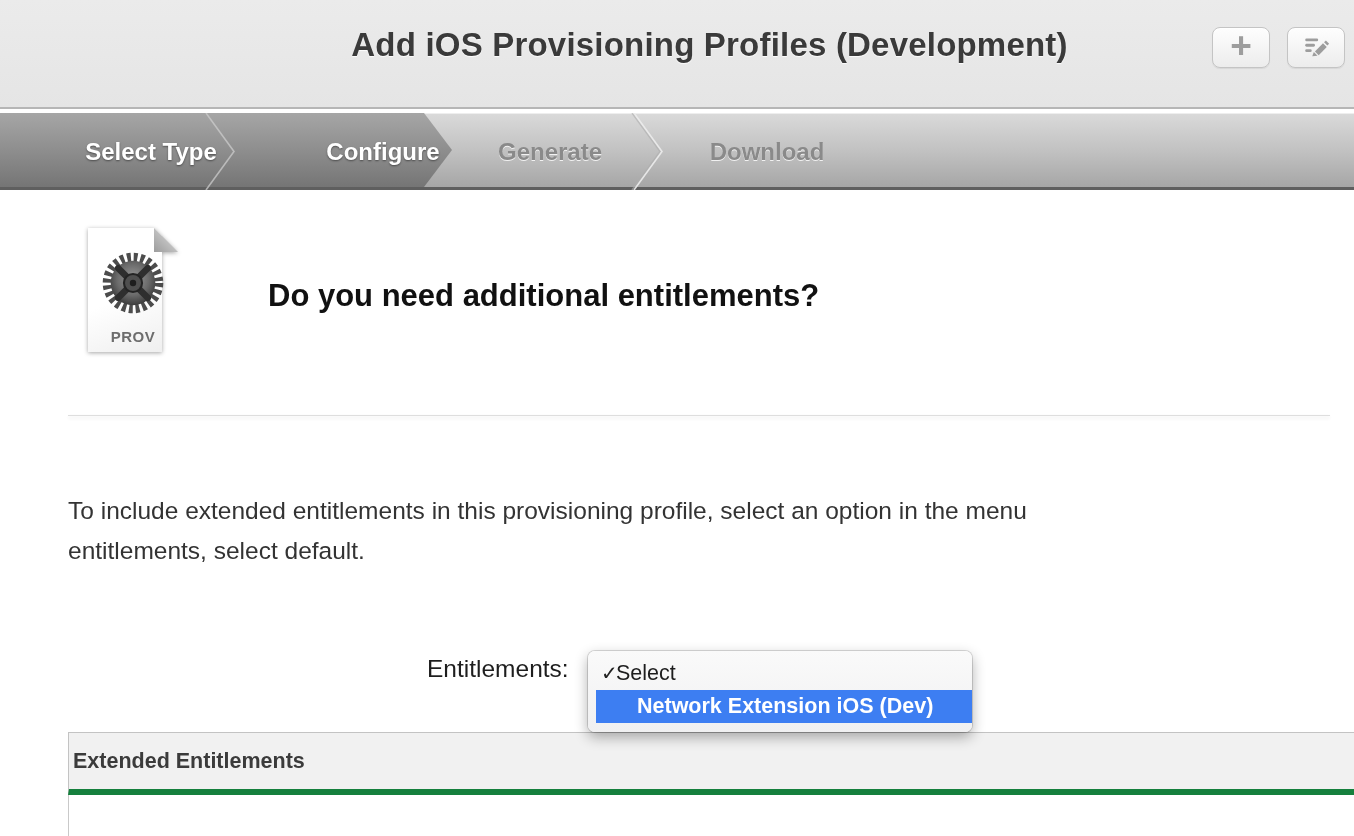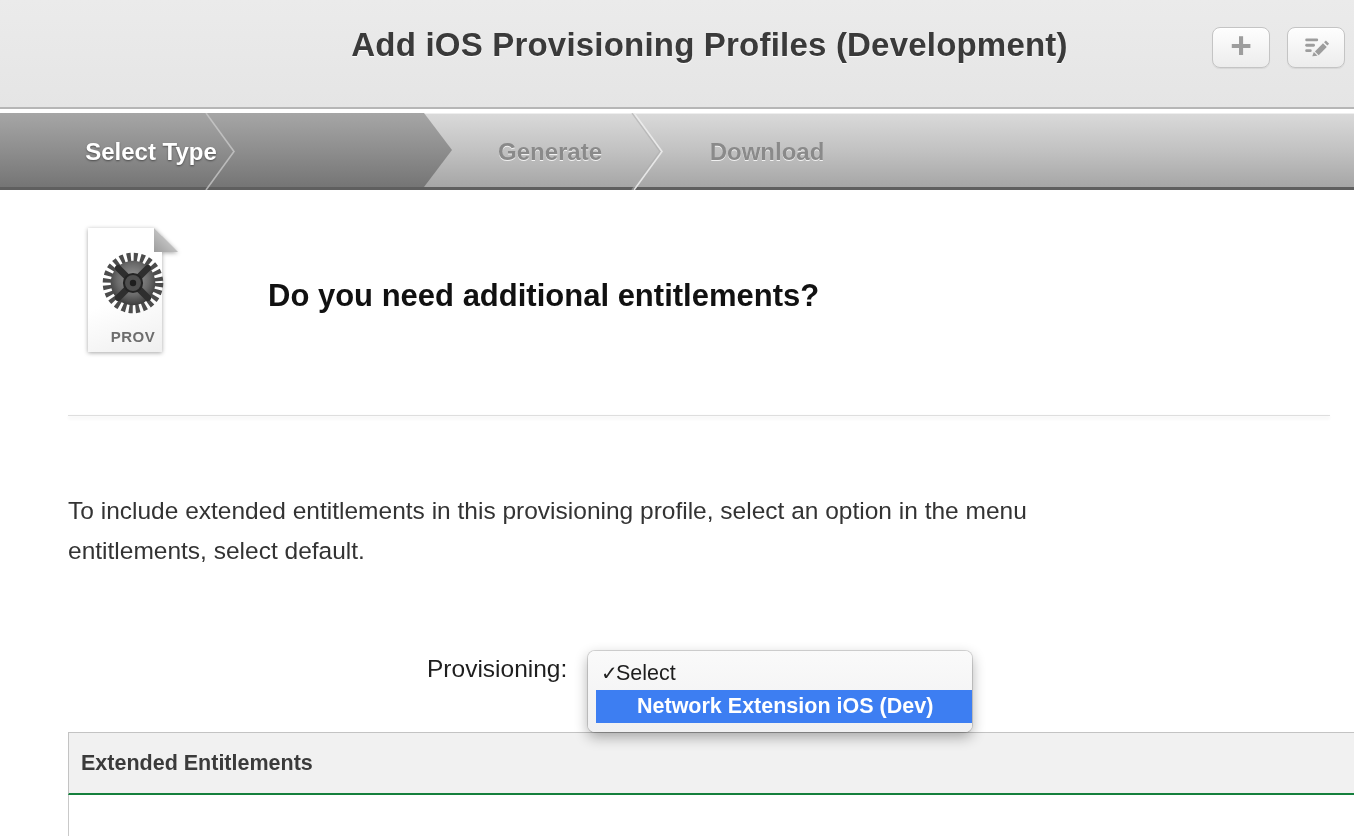--- a/index.html
+++ b/index.html
@@ -87,22 +87,22 @@
   }
   .menu-row { height:34px; display:flex; align-items:center; font-size:21.5px; color:#1d1d1d; }
   .menu-check { width:28px; padding-left:13px; font-size:20px; color:#222222; }
   .menu-row.hl { height:33px; background:#3d7ef2; color:#ffffff; font-weight:bold;margin-left:8px; }
   .menu-row.hl .opt-text { margin-left:41px; }
 
   
   .tbl-head {
     position:absolute; left:68px; right:0; top:732px; height:63px;
     background:#f1f1f1;
-    border:1px solid #c3c3c3; border-right:none; border-bottom:2px solid #15803d;
-    display:flex; align-items:center; padding-left:12px;
+    border:1px solid #c3c3c3; border-right:none; border-bottom:6px solid #15803d;
+    display:flex; align-items:center; padding-left:4px;
     font-size:21.5px; font-weight:bold; color:#3b3b3b;
   }
   .tbl-body { position:absolute; left:68px; right:0; top:795px; bottom:0;
               background:#ffffff; border-left:1px solid #c9c9c9; }
 </style>
 </head>
 <body>
 
 <div class="screen">
 
@@ -130,20 +130,21 @@
   <div class="stepbar">
     <div class="step-dark"></div>
     <svg class="chev" style="left:204px">
       <polyline points="2,0 30,38.5 2,77" fill="none" stroke="#cccccc" stroke-width="1.6" opacity="0.75"></polyline>
     </svg>
     <svg class="chev" style="left:631px">
       <polyline points="1,0 29,38.5 1,77" fill="none" stroke="#adadad" stroke-width="1.4" opacity="0.6"></polyline>
       <polyline points="3,0 31,38.5 3,77" fill="none" stroke="#ececec" stroke-width="1.6" opacity="0.9"></polyline>
     </svg>
     <span class="step-label step-on" style="left:103px">Select Type</span>
+    <span class="step-label step-on" style="left:335px">Configure</span>
     <span class="step-label step-off" style="left:550px">Generate</span>
     <span class="step-label step-off" style="left:767px">Download</span>
   </div>
 
   <div class="prov-icon">
     <div class="prov-page"></div>
     <div class="prov-fold"></div>
     <div class="prov-gear">
       <svg width="68" height="68" viewBox="0 0 64 64">
         <defs>
@@ -168,21 +169,21 @@
     <div class="prov-label">PROV</div>
   </div>
 
   <div class="heading">Do you need additional entitlements?</div>
   <div class="soft-divider"></div>
   <div class="para">
     <div>To include extended entitlements in this provisioning profile, select an option in the menu</div>
     <div>entitlements, select default.</div>
   </div>
 
-  <div class="ent-label">Provisioning:</div>
+  <div class="ent-label">Entitlements:</div>
 
   <div class="menu">
     <div class="menu-row">
       <span class="menu-check">✓</span>
       <span class="opt-text">Select</span>
     </div>
     <div class="menu-row hl">
       <span class="opt-text">Network Extension iOS (Dev)</span>
     </div>
   </div>

